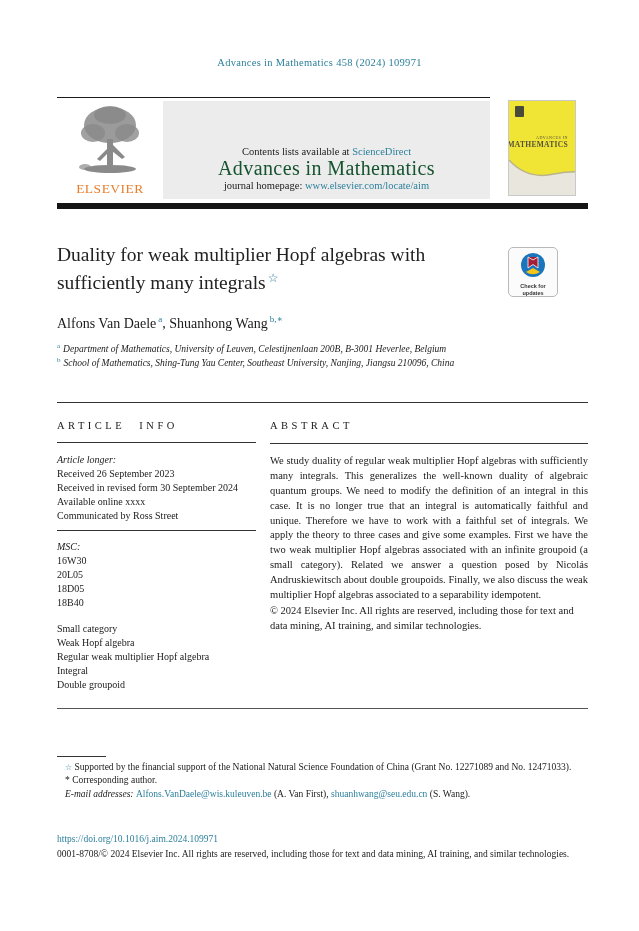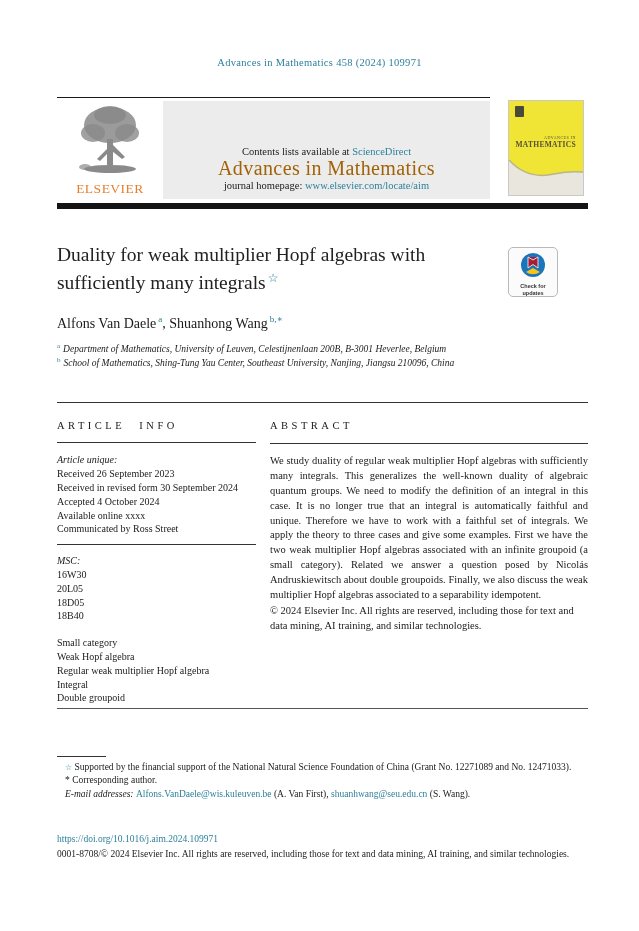--- a/index.html
+++ b/index.html
@@ -12,25 +12,25 @@
   .header-citation { position: absolute; top: 57px; left: 0; width: 639px; text-align: center;
     font-size: 10.5px; color: #2b7f9b; letter-spacing: .3px; }
 
   
   .banner { position: absolute; left: 57px; top: 97px; width: 433px; border-top: 1.5px solid #1a1a1a; padding-top: 3px; }
   .banner-inner { display: flex; height: 98px; }
   .logo-area { width: 106px; display: flex; flex-direction: column; align-items: center; justify-content: flex-end; padding-bottom: 2px; }
   .elsevier-word { font-size: 13.5px; color: #e87e2b; letter-spacing: .5px; font-weight: 400; }
   .gray-box { flex: 1; background: #ececec; display: flex; flex-direction: column; align-items: center; justify-content: flex-end; padding: 9px 6px 8px 6px; }
   .contents-line { font-size: 10.5px; color: #1a1a1a; }
-  .journal-title { font-size: 20px; color: #a16207; letter-spacing: .4px; }
+  .journal-title { font-size: 20px; color: #14532d; letter-spacing: .4px; }
   .homepage-line { font-size: 10.5px; color: #1a1a1a; }
 
   
-  .cover { position: absolute; left: 508px; top: 100px; width: 76px; height: 96px; background: #f0e435;
+  .cover { position: absolute; left: 508px; top: 100px; width: 68px; height: 96px; background: #f0e435;
     border: 1px solid #c9c9c9; overflow: hidden; }
   .cover-logo { position: absolute; left: 6px; top: 5px; width: 9px; height: 11px; background: #4a4a38;
     border-radius: 1px; }
   .cover-text { position: absolute; right: 7px; top: 34px; text-align: right; color: #55513a; }
   .cover-line1 { font-size: 4px; letter-spacing: .5px; }
   .cover-line2 { font-size: 7.5px; font-weight: bold; letter-spacing: .3px; }
   .cover-curve { position: absolute; left: 0; bottom: 0; width: 80px; height: 45px; }
 
   
   .thick-bar { position: absolute; left: 57px; top: 203px; width: 531px; height: 6px; background: #141414; }
@@ -151,24 +151,23 @@
 <div class="affiliations">
   <div class="affil"><sup>a</sup><span>Department of Mathematics, University of Leuven, Celestijnenlaan 200B, B-3001 Heverlee, Belgium</span></div>
   <div class="affil"><sup>b</sup><span>School of Mathematics, Shing-Tung Yau Center, Southeast University, Nanjing, Jiangsu 210096, China</span></div>
 </div>
 
 <div class="rule-full-top"></div>
 
 <div class="info-col">
   <div class="col-heading">ARTICLE INFO</div>
   <div class="heading-rule"></div>
-  <div class="block-label">Article unique:</div>
+  <div class="block-label">Article longer:</div>
   <div>Received 26 September 2023</div>
   <div>Received in revised form 30 September 2024</div>
-  <div>Accepted 4 October 2024</div>
   <div>Available online xxxx</div>
   <div>Communicated by Ross Street</div>
   <div class="block-rule"></div>
   <div class="block-label">MSC:</div>
   <div>16W30</div>
   <div>20L05</div>
   <div>18D05</div>
   <div>18B40</div>
   <div class="info-gap"></div>
   <div>Small category</div>

